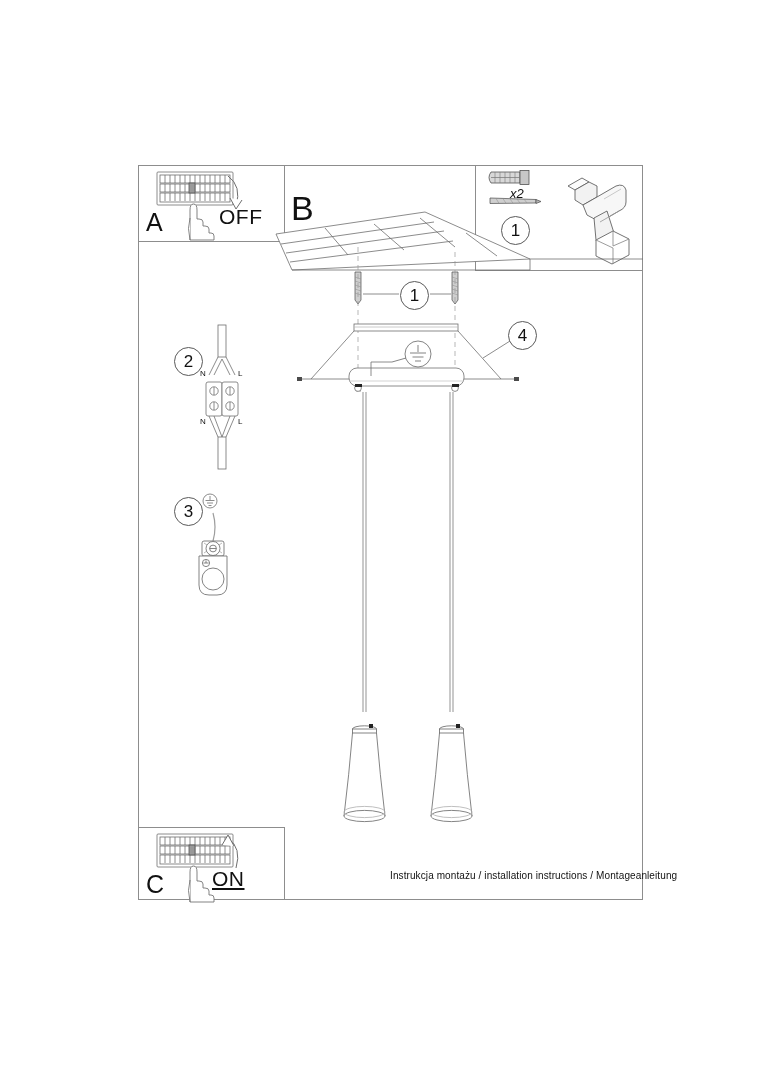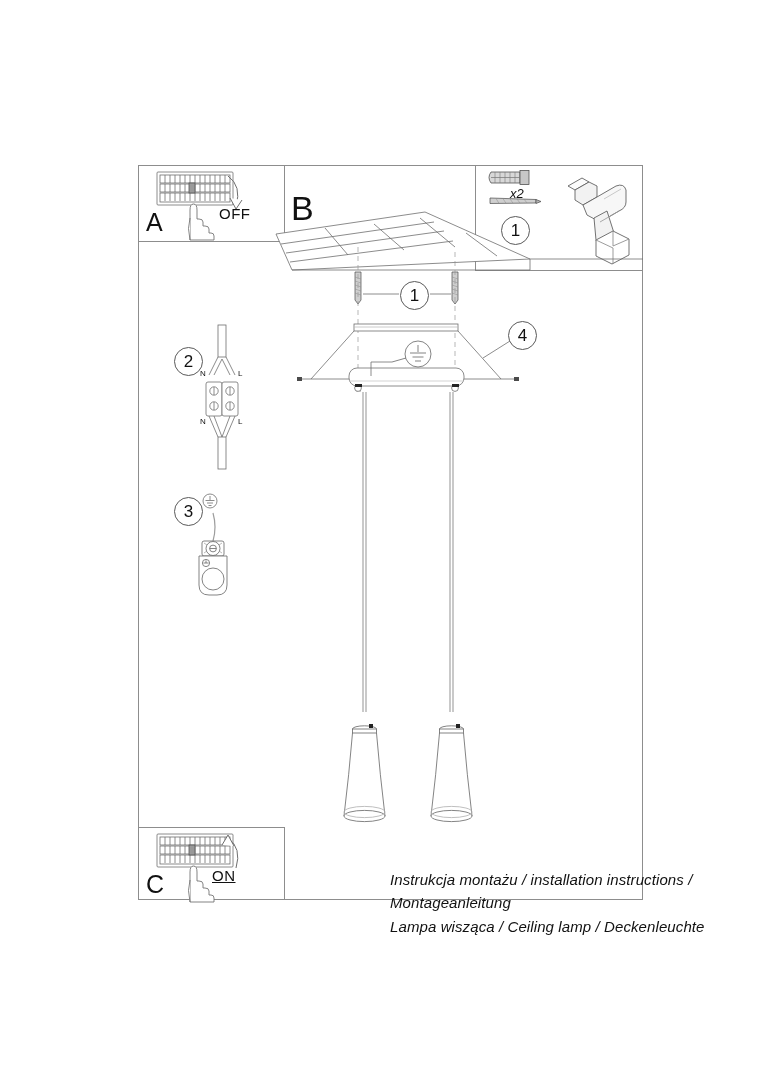--- a/index.html
+++ b/index.html
@@ -79,21 +79,21 @@
   .letter-b {
     position: absolute;
     left: 291px; top: 191px;
     font-size: 34px;
     color: #111;
     line-height: 1;
   }
 
   .word {
     position: absolute;
-    font-size: 15px;
+    font-size: 21px;
     letter-spacing: .5px;
     color: #111;
     line-height: 1;
   }
   .word-off { left: 219px; top: 206px; }
   .word-on  { left: 212px; top: 868px; text-decoration: underline; }
 
   
   .circnum {
     position: absolute;
@@ -126,25 +126,24 @@
     font-size: 13px;
     font-style: italic;
     color: #111;
     line-height: 1;
   }
 
   .caption {
     position: absolute;
     left: 390px;
     top: 868px;
-    font-size: 15px;
+    font-size: 10px;
     color: #111;
     line-height: 1.55;
     letter-spacing: .1px;
-    font-style: italic;
   }
 
   svg { display: block; overflow: visible; }
   .ov { position: absolute; left: 0; top: 0; pointer-events: none; }
 </style>
 </head>
 <body>
 
 <div class="sheet">
 
@@ -536,16 +535,15 @@
       <path d="M236 868 Q242 848 228 838"></path>
       <path d="M222 845 L228 835 L234 846" fill="#fff"></path>
     </g>
   </svg>
 
   <div class="letter letter-c">C</div>
   <div class="word word-on">ON</div>
 
   <div class="caption">
     <div>Instrukcja montażu / installation instructions / Montageanleitung</div>
-    <div>Lampa wisząca / Ceiling lamp / Deckenleuchte</div>
   </div>
 
 </div>
 
 </body></html>

